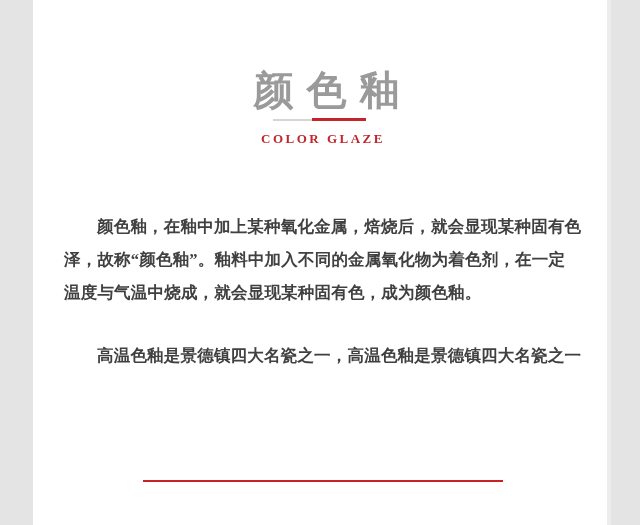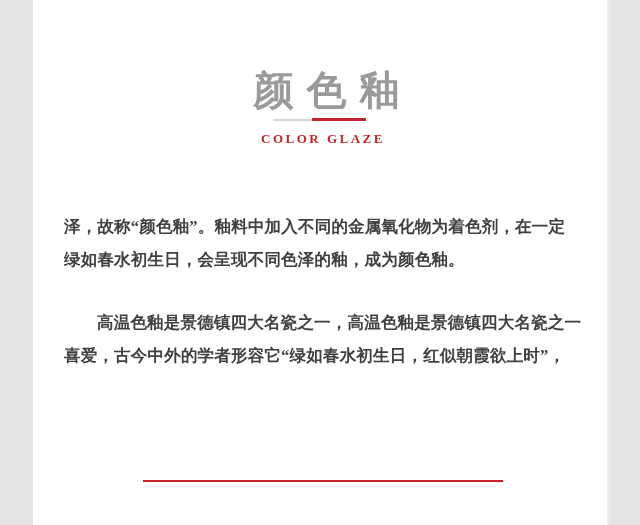--- a/index.html
+++ b/index.html
@@ -112,22 +112,22 @@
 
 <h1 class="title">颜色釉</h1>
 
 <div class="divider-gray"></div>
 <div class="divider-red"></div>
 
 <div class="subtitle">COLOR GLAZE</div>
 
 <div class="article">
   <p class="para">
+    <span class="line indent">颜色釉，在釉中加上某种氧化金属，焙烧后，就会显现某种固有色</span>
     <span class="line">泽，故称“颜色釉”。釉料中加入不同的金属氧化物为着色剂，在一定</span>
-    <span class="line">绿如春水初生日，会呈现不同色泽的釉，成为颜色釉。</span>
+    <span class="line">温度与气温中烧成，就会显现某种固有色，成为颜色釉。</span>
   </p>
   <p class="para">
     <span class="line indent">高温色釉是景德镇四大名瓷之一，高温色釉是景德镇四大名瓷之一</span>
-    <span class="line">喜爱，古今中外的学者形容它“绿如春水初生日，红似朝霞欲上时”，</span>
   </p>
 </div>
 
 <div class="footer-rule"></div>
 
 </body></html>

